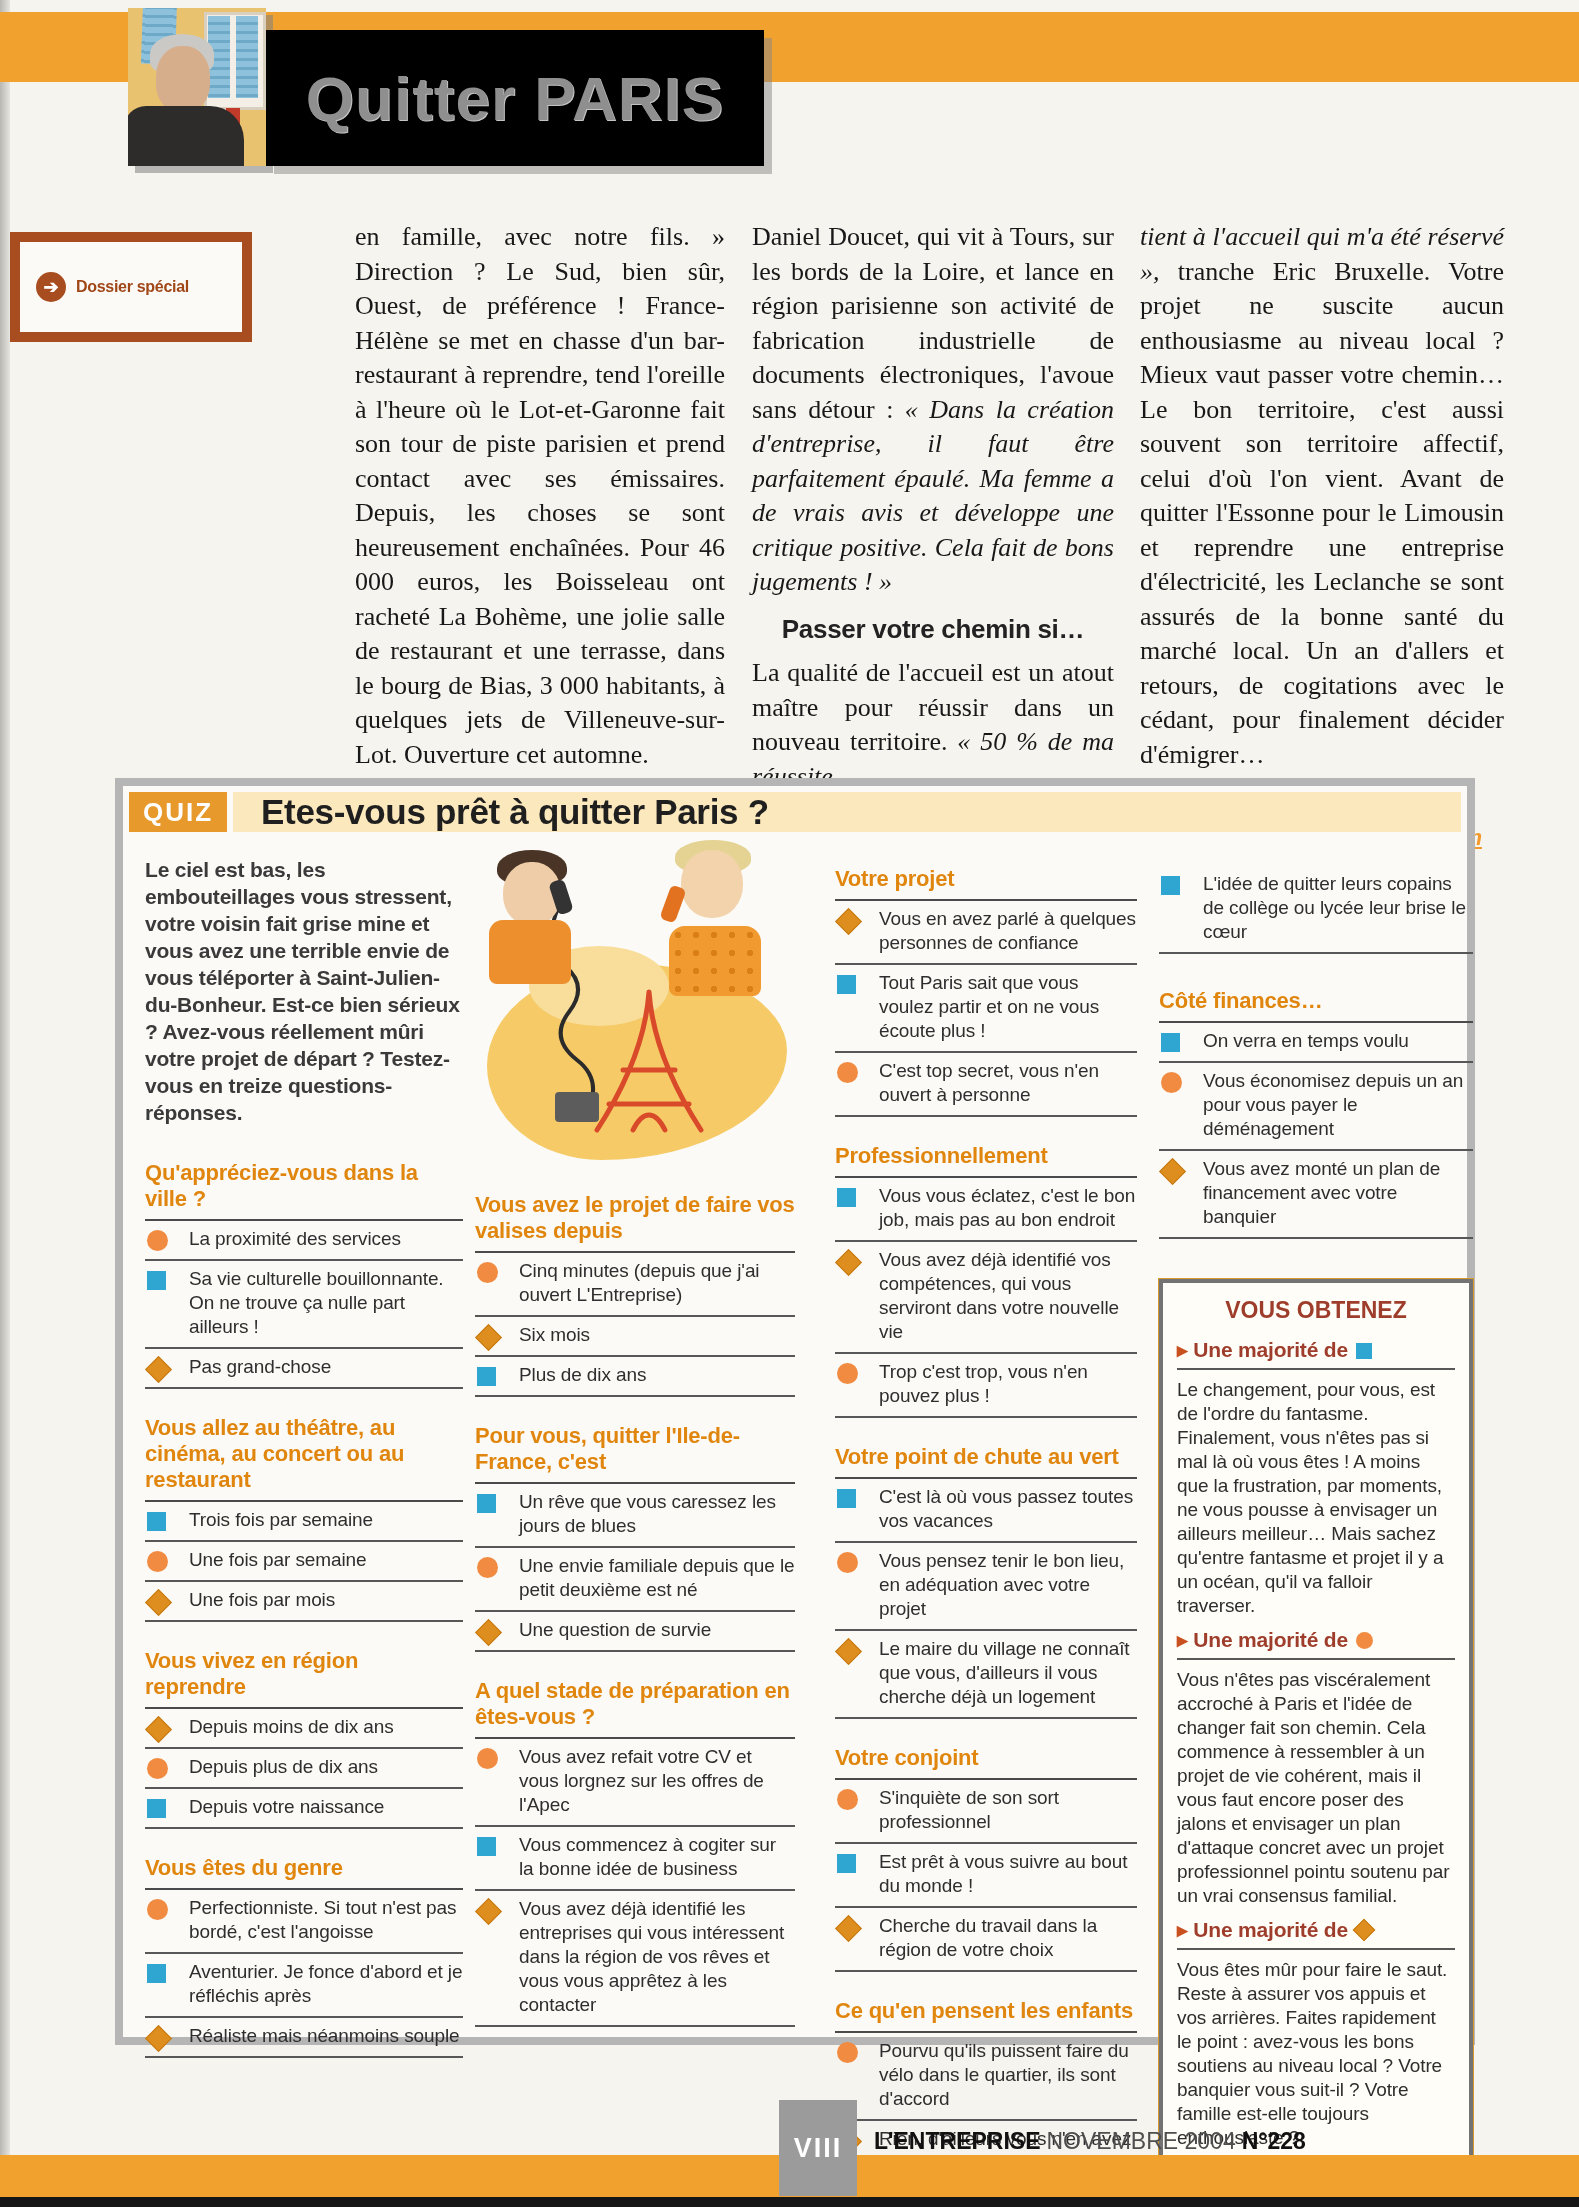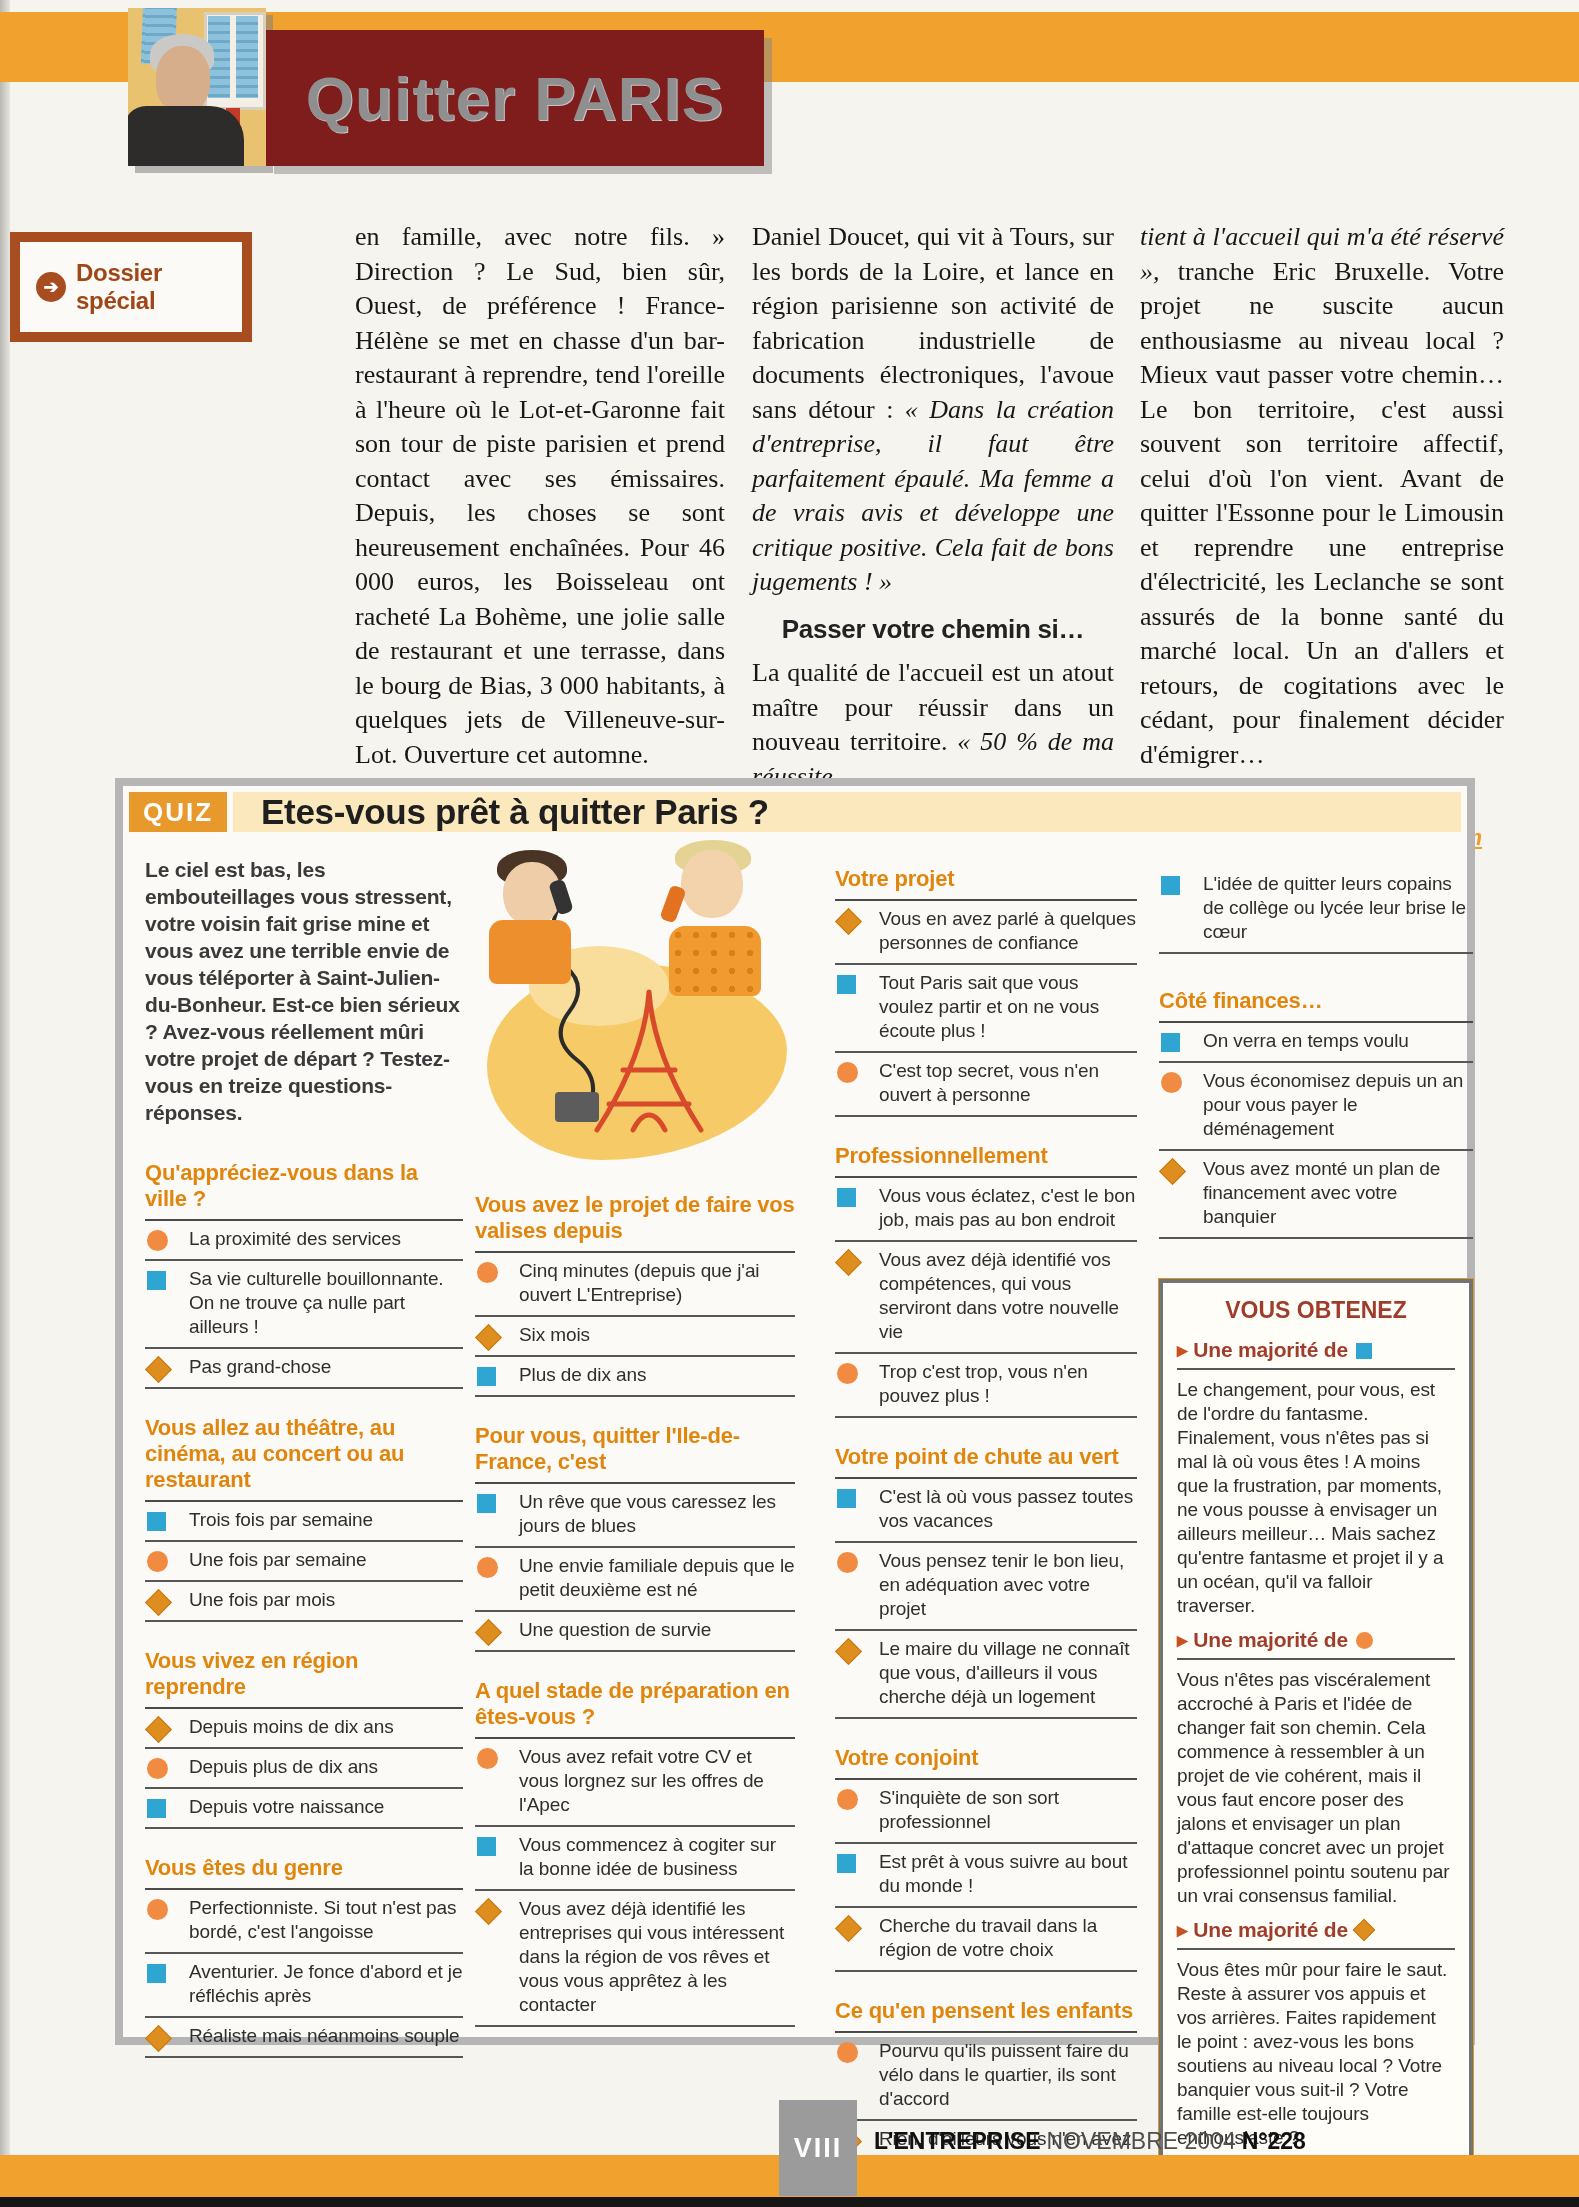--- a/index.html
+++ b/index.html
@@ -22,31 +22,31 @@
   .photo .shutter{position:absolute;top:2px;width:22px;height:82px;background:repeating-linear-gradient(180deg,#8ec2dc 0 6px,#6fa9c8 6px 9px);}
   .photo .sh1{left:2px;} .photo .sh2{right:2px;}
   .photo .shutter-far{position:absolute;left:14px;top:-8px;width:34px;height:64px;background:repeating-linear-gradient(180deg,#8ec2dc 0 6px,#6fa9c8 6px 9px);transform:rotate(2deg);}
   .photo .sign{position:absolute;left:98px;top:100px;width:14px;height:28px;background:#C23B2A;}
   .photo .hair{position:absolute;left:22px;top:26px;width:64px;height:40px;background:#cbc9c5;border-radius:50% 50% 30% 30%;}
   .photo .head{position:absolute;left:28px;top:38px;width:54px;height:66px;background:#d7ae8c;border-radius:46% 46% 42% 42%;}
   .photo .tee{position:absolute;left:34px;top:106px;width:46px;height:26px;background:#f3f2ee;border-radius:8px 8px 0 0;}
   .photo .jacket{position:absolute;left:-4px;top:98px;width:120px;height:70px;background:#2d2c2a;border-radius:22px 34px 0 0;}
 
   
-  .title-box{left:266px;top:30px;width:498px;height:136px;background:#7f1d1d;
+  .title-box{left:266px;top:30px;width:498px;height:136px;background:#000000;
              box-shadow:8px 8px 0 rgba(135,135,135,.5);display:flex;align-items:center;justify-content:center;}
   .page-title{font-weight:700;font-size:62px;letter-spacing:1px;color:#8f8f8f;
               text-shadow:1px 1px 0 #c4c4c4;}
 
   
   .dossier{left:10px;top:232px;width:242px;height:110px;border:10px solid #A84D1F;background:#fbfaf6;
            display:flex;align-items:center;gap:10px;padding-left:16px;box-sizing:border-box;}
   .dossier .arrow-circle{width:30px;height:30px;border-radius:50%;background:#A84D1F;color:#fff;
            display:flex;align-items:center;justify-content:center;font-size:18px;font-weight:700;flex:0 0 auto;}
-  .dossier .lbl{color:#A04718;font-weight:700;font-size:24px;letter-spacing:-0.3px;}
+  .dossier .lbl{color:#A04718;font-weight:700;font-size:16px;letter-spacing:-0.3px;}
 
   
   .article-col{font-family:"Liberation Serif", serif;font-size:26px;line-height:34.5px;
                text-align:justify;color:#181818;}
   .article-col .ital{font-style:italic;}
   .art-heading{font-family:"Liberation Sans", sans-serif;font-weight:700;font-size:26px;color:#222;
                text-align:center;margin:12px 0 10px;letter-spacing:-0.3px;}
   .byline{margin-top:14px;font-family:"Liberation Sans", sans-serif;font-size:22px;}
   .byline .dot{display:inline-block;width:18px;height:18px;border-radius:50%;background:#F29A2E;vertical-align:-2px;margin-right:8px;}
   .byline .sig{color:#F29A2E;font-weight:700;margin-right:10px;}

